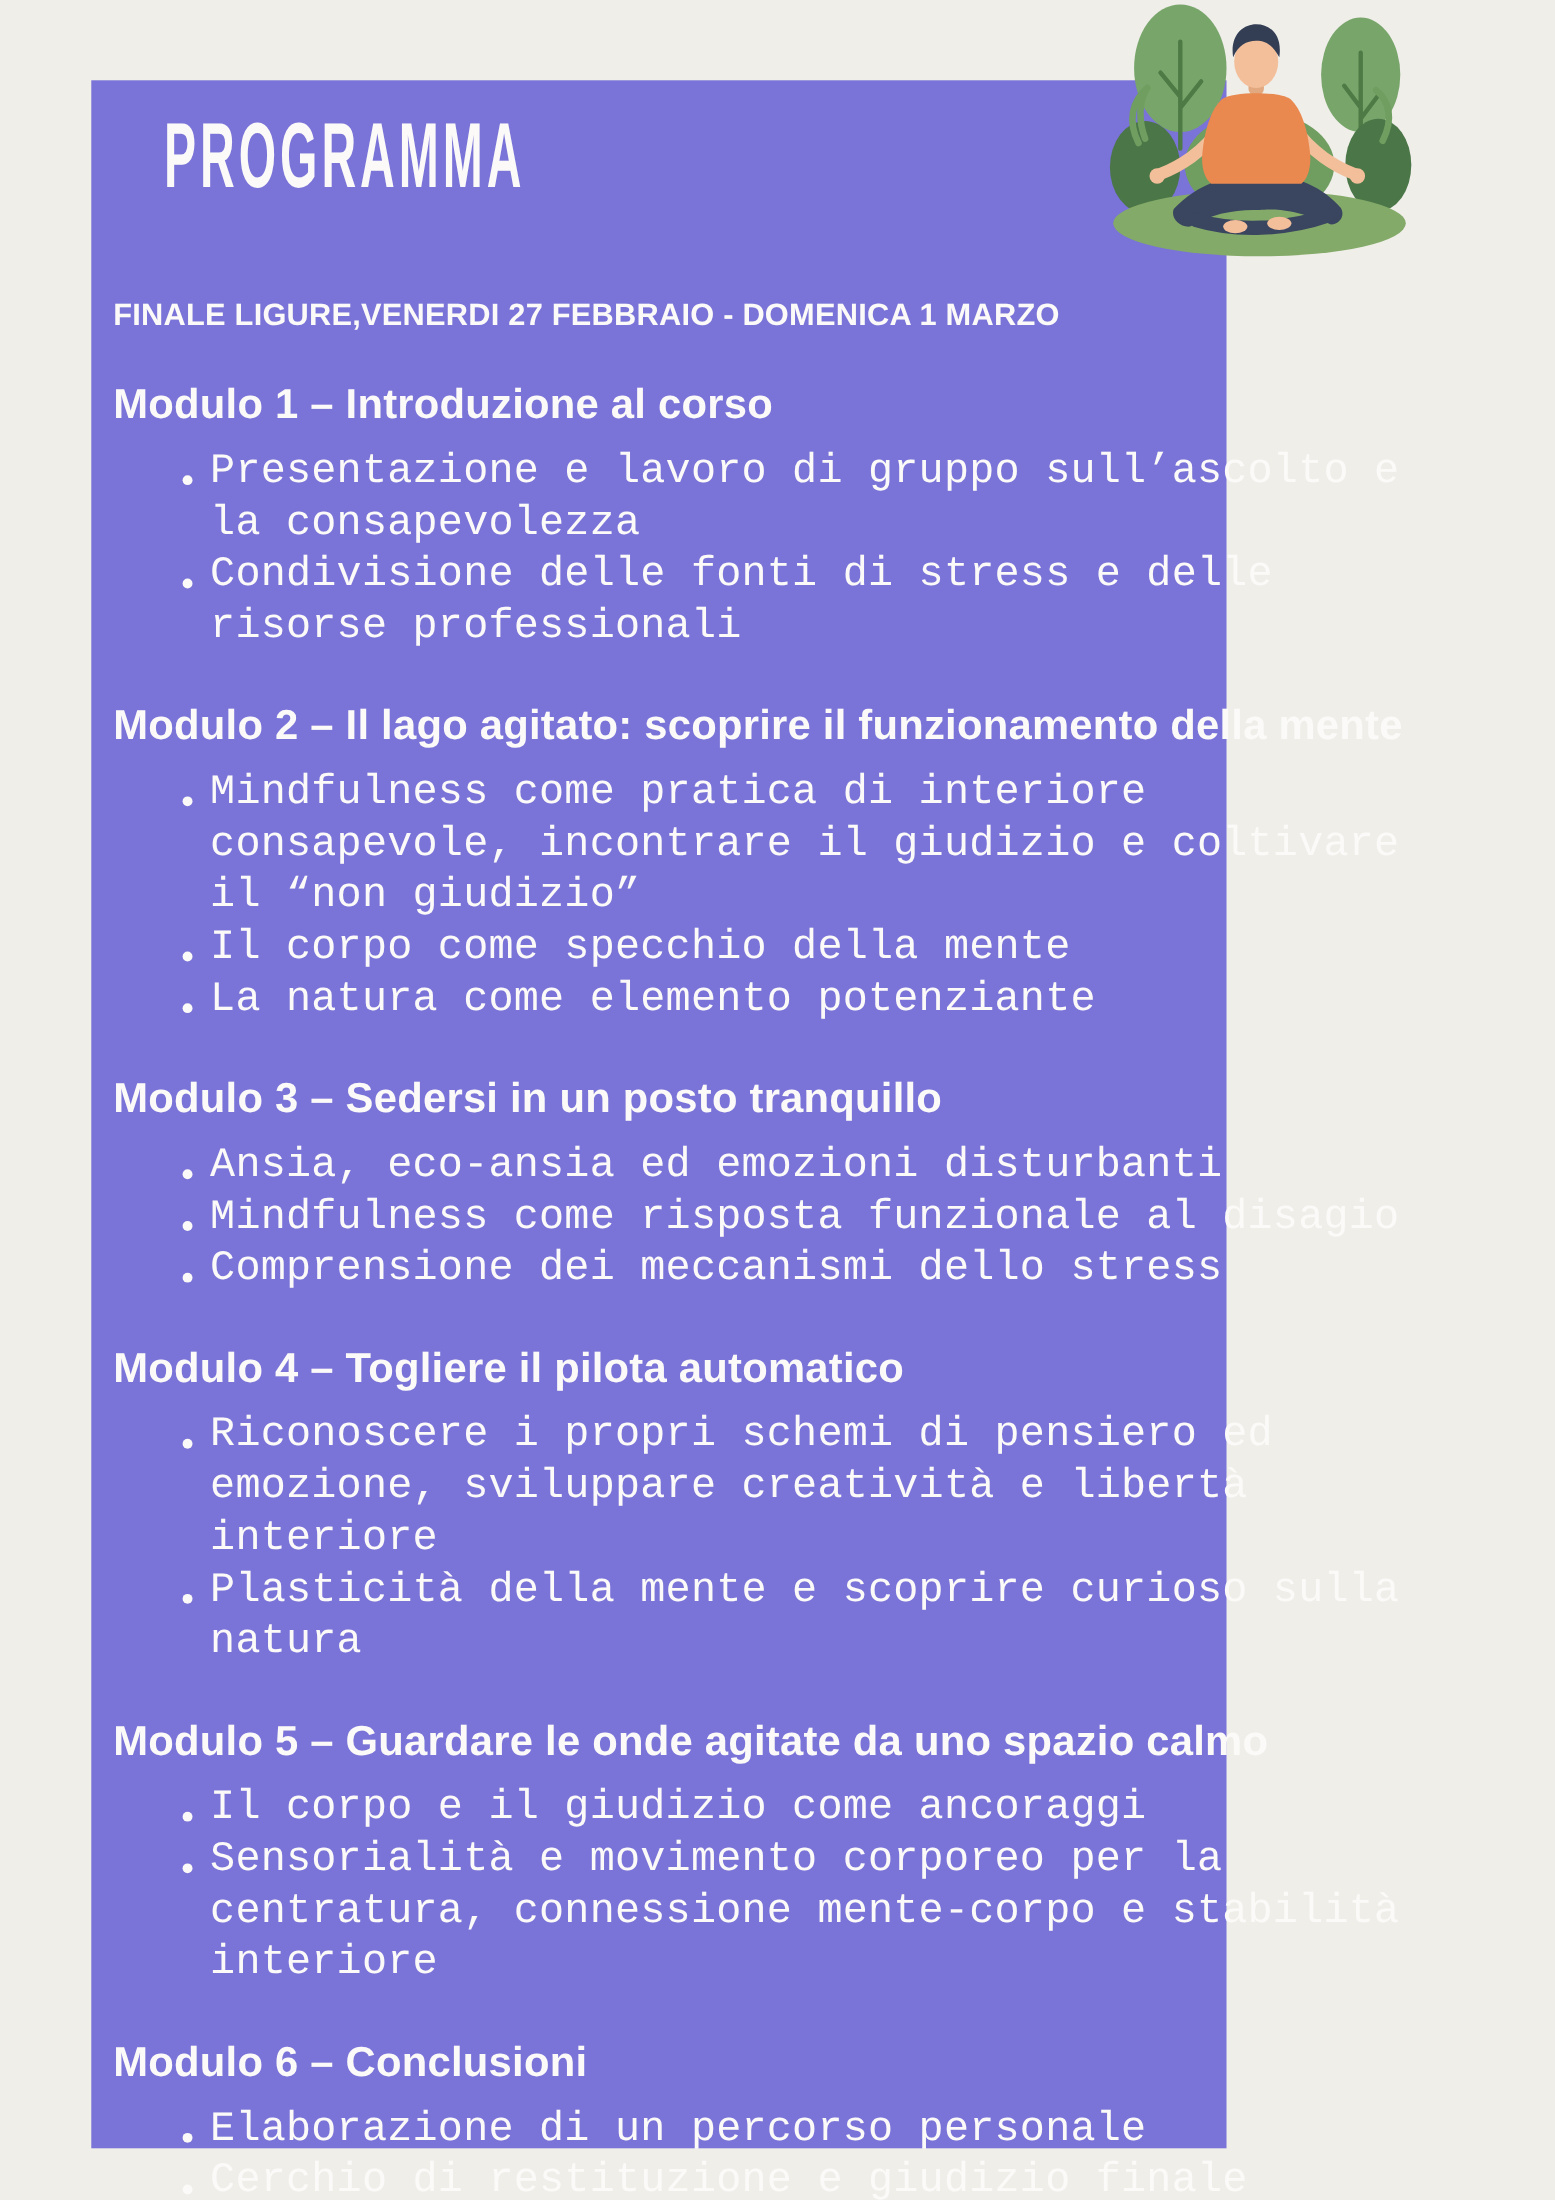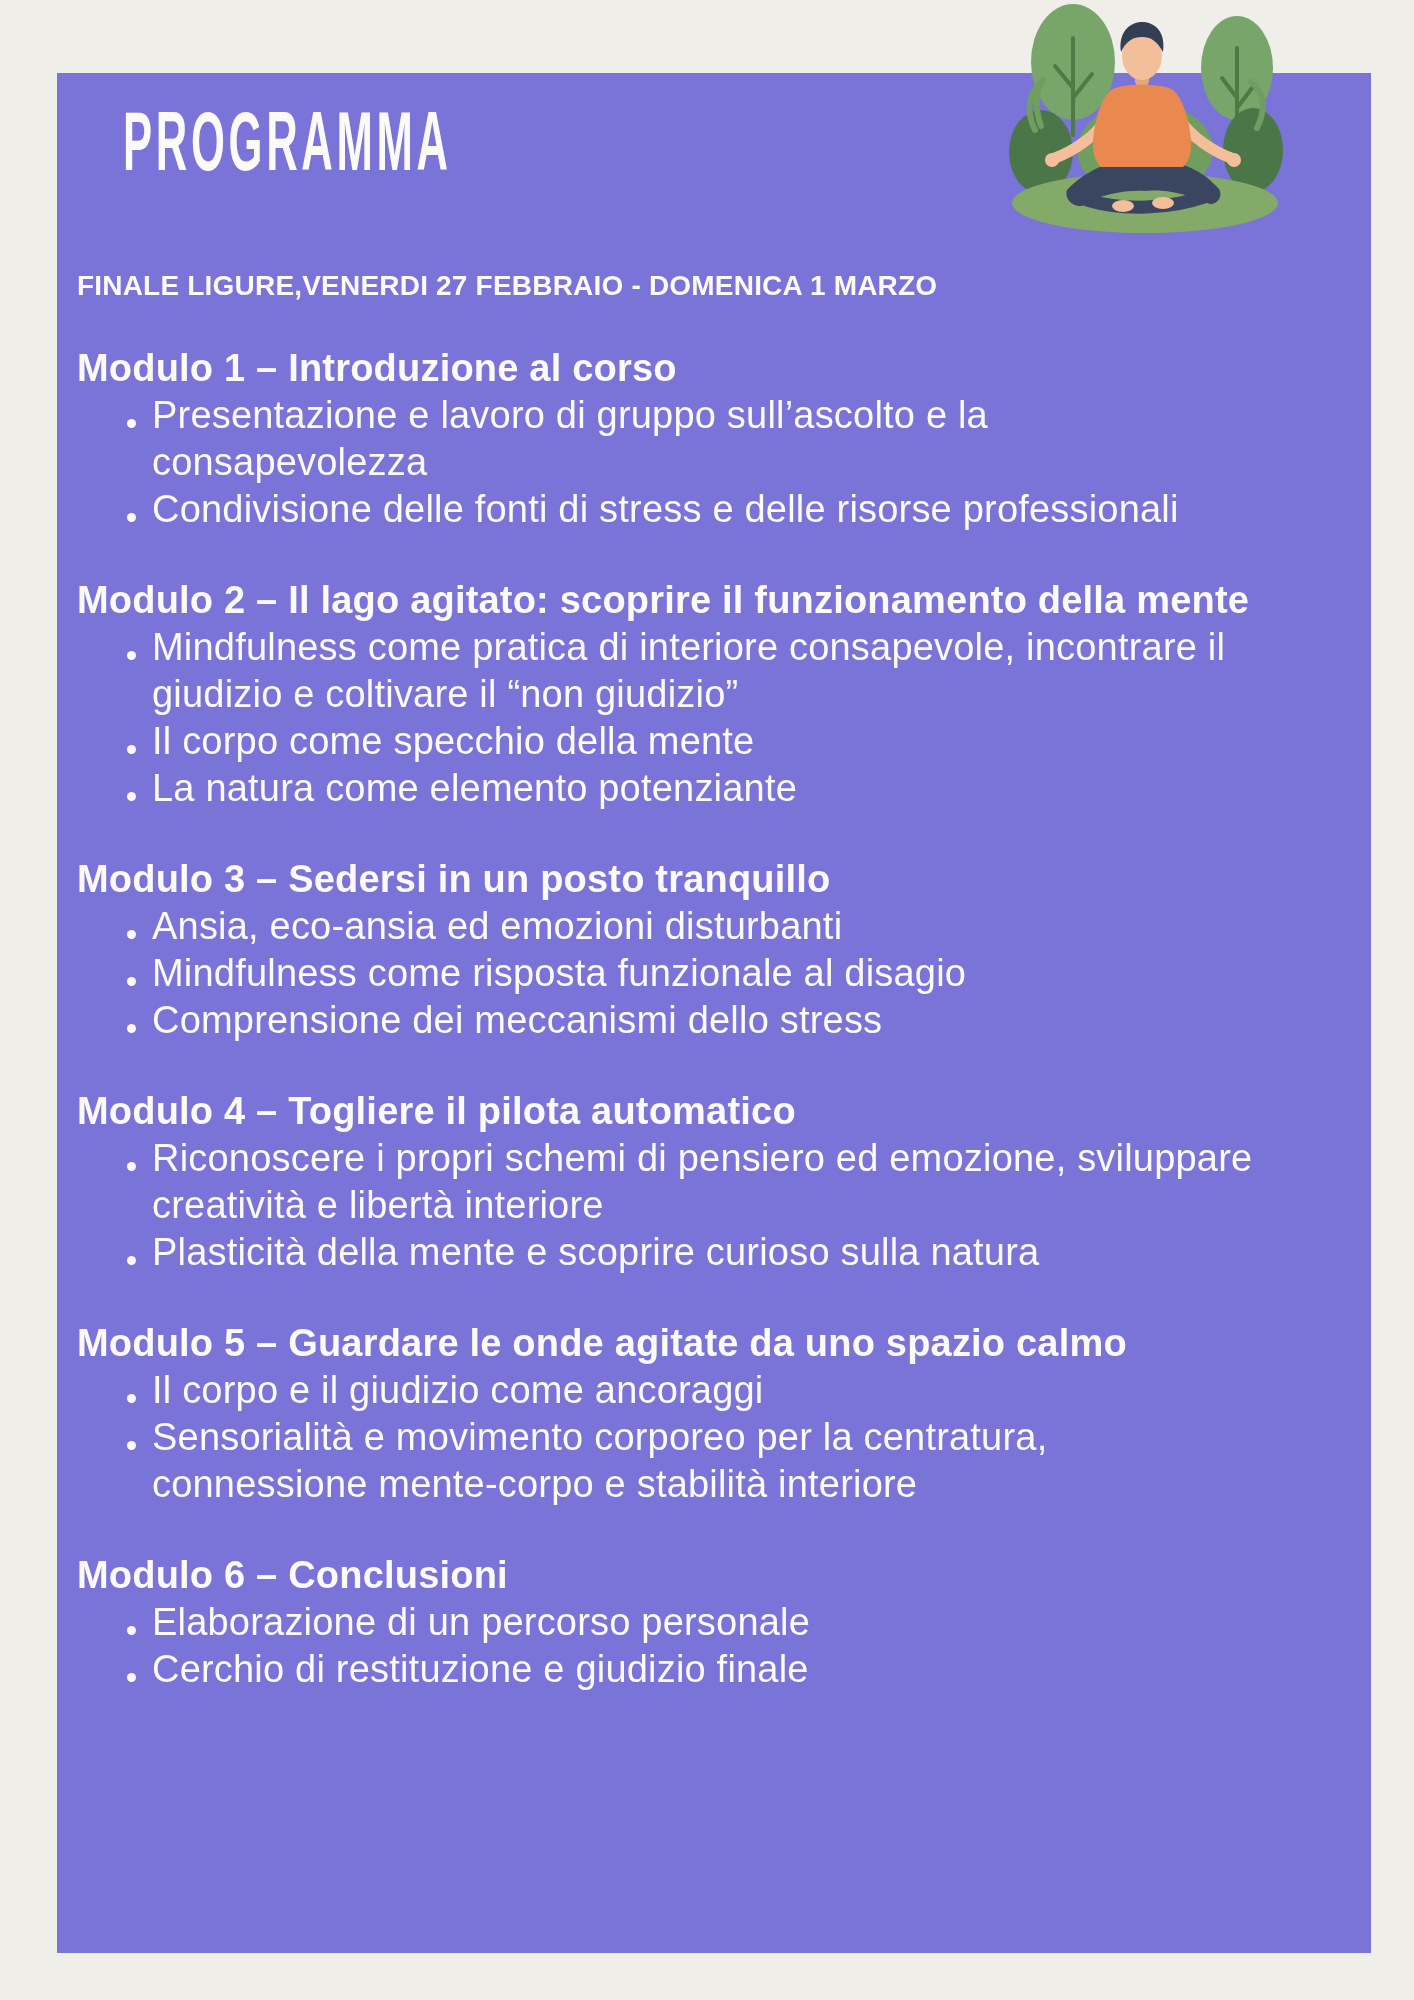--- a/index.html
+++ b/index.html
@@ -18,23 +18,22 @@
     --pants:#3a4560;
   }
   html,body{margin:0;padding:0;}
   body{
     width:1414px;height:2000px;position:relative;overflow:hidden;
     background:var(--background);
     font-family:"Liberation Sans",sans-serif;
     color:var(--text);
   }
   .panel{
-    position:absolute;left:57px;top:73px;width:1290px;height:1880px;
+    position:absolute;left:83px;top:73px;width:1032px;height:1880px;
     background:var(--panel);
-    padding-left:24px;
   }
   .title{
     position:absolute;left:66px;top:26px;
     font-size:84px;line-height:1;font-weight:700;color:var(--text);
     letter-spacing:7px;white-space:nowrap;
     transform:scaleX(0.52);transform-origin:left top;
   }
   .content{
     position:absolute;left:20px;top:0;width:1255px;
   }
@@ -43,21 +42,21 @@
     font-size:28px;font-weight:700;line-height:50px;
     letter-spacing:0.2px;white-space:nowrap;
   }
   .modules{margin-top:34px;}
   .module{margin-bottom:44px;}
   .module-heading{
     font-size:38px;font-weight:700;line-height:47px;
     letter-spacing:0.2px;max-width:1255px;
   }
   .module-bullets{
-    list-style:none;margin:0;padding:0;max-width:1180px;
+    list-style:none;margin:13px;padding:0;max-width:1180px;font-family:Liberation Mono, monospace;
   }
   .module-bullets li{
     position:relative;padding-left:75px;
     font-size:38px;font-weight:400;line-height:47px;letter-spacing:0.2px;
   }
   .module-bullets li::before{
     content:"";position:absolute;left:50px;top:27px;
     width:9px;height:9px;border-radius:50%;background:var(--text);
   }
   .illustration{

